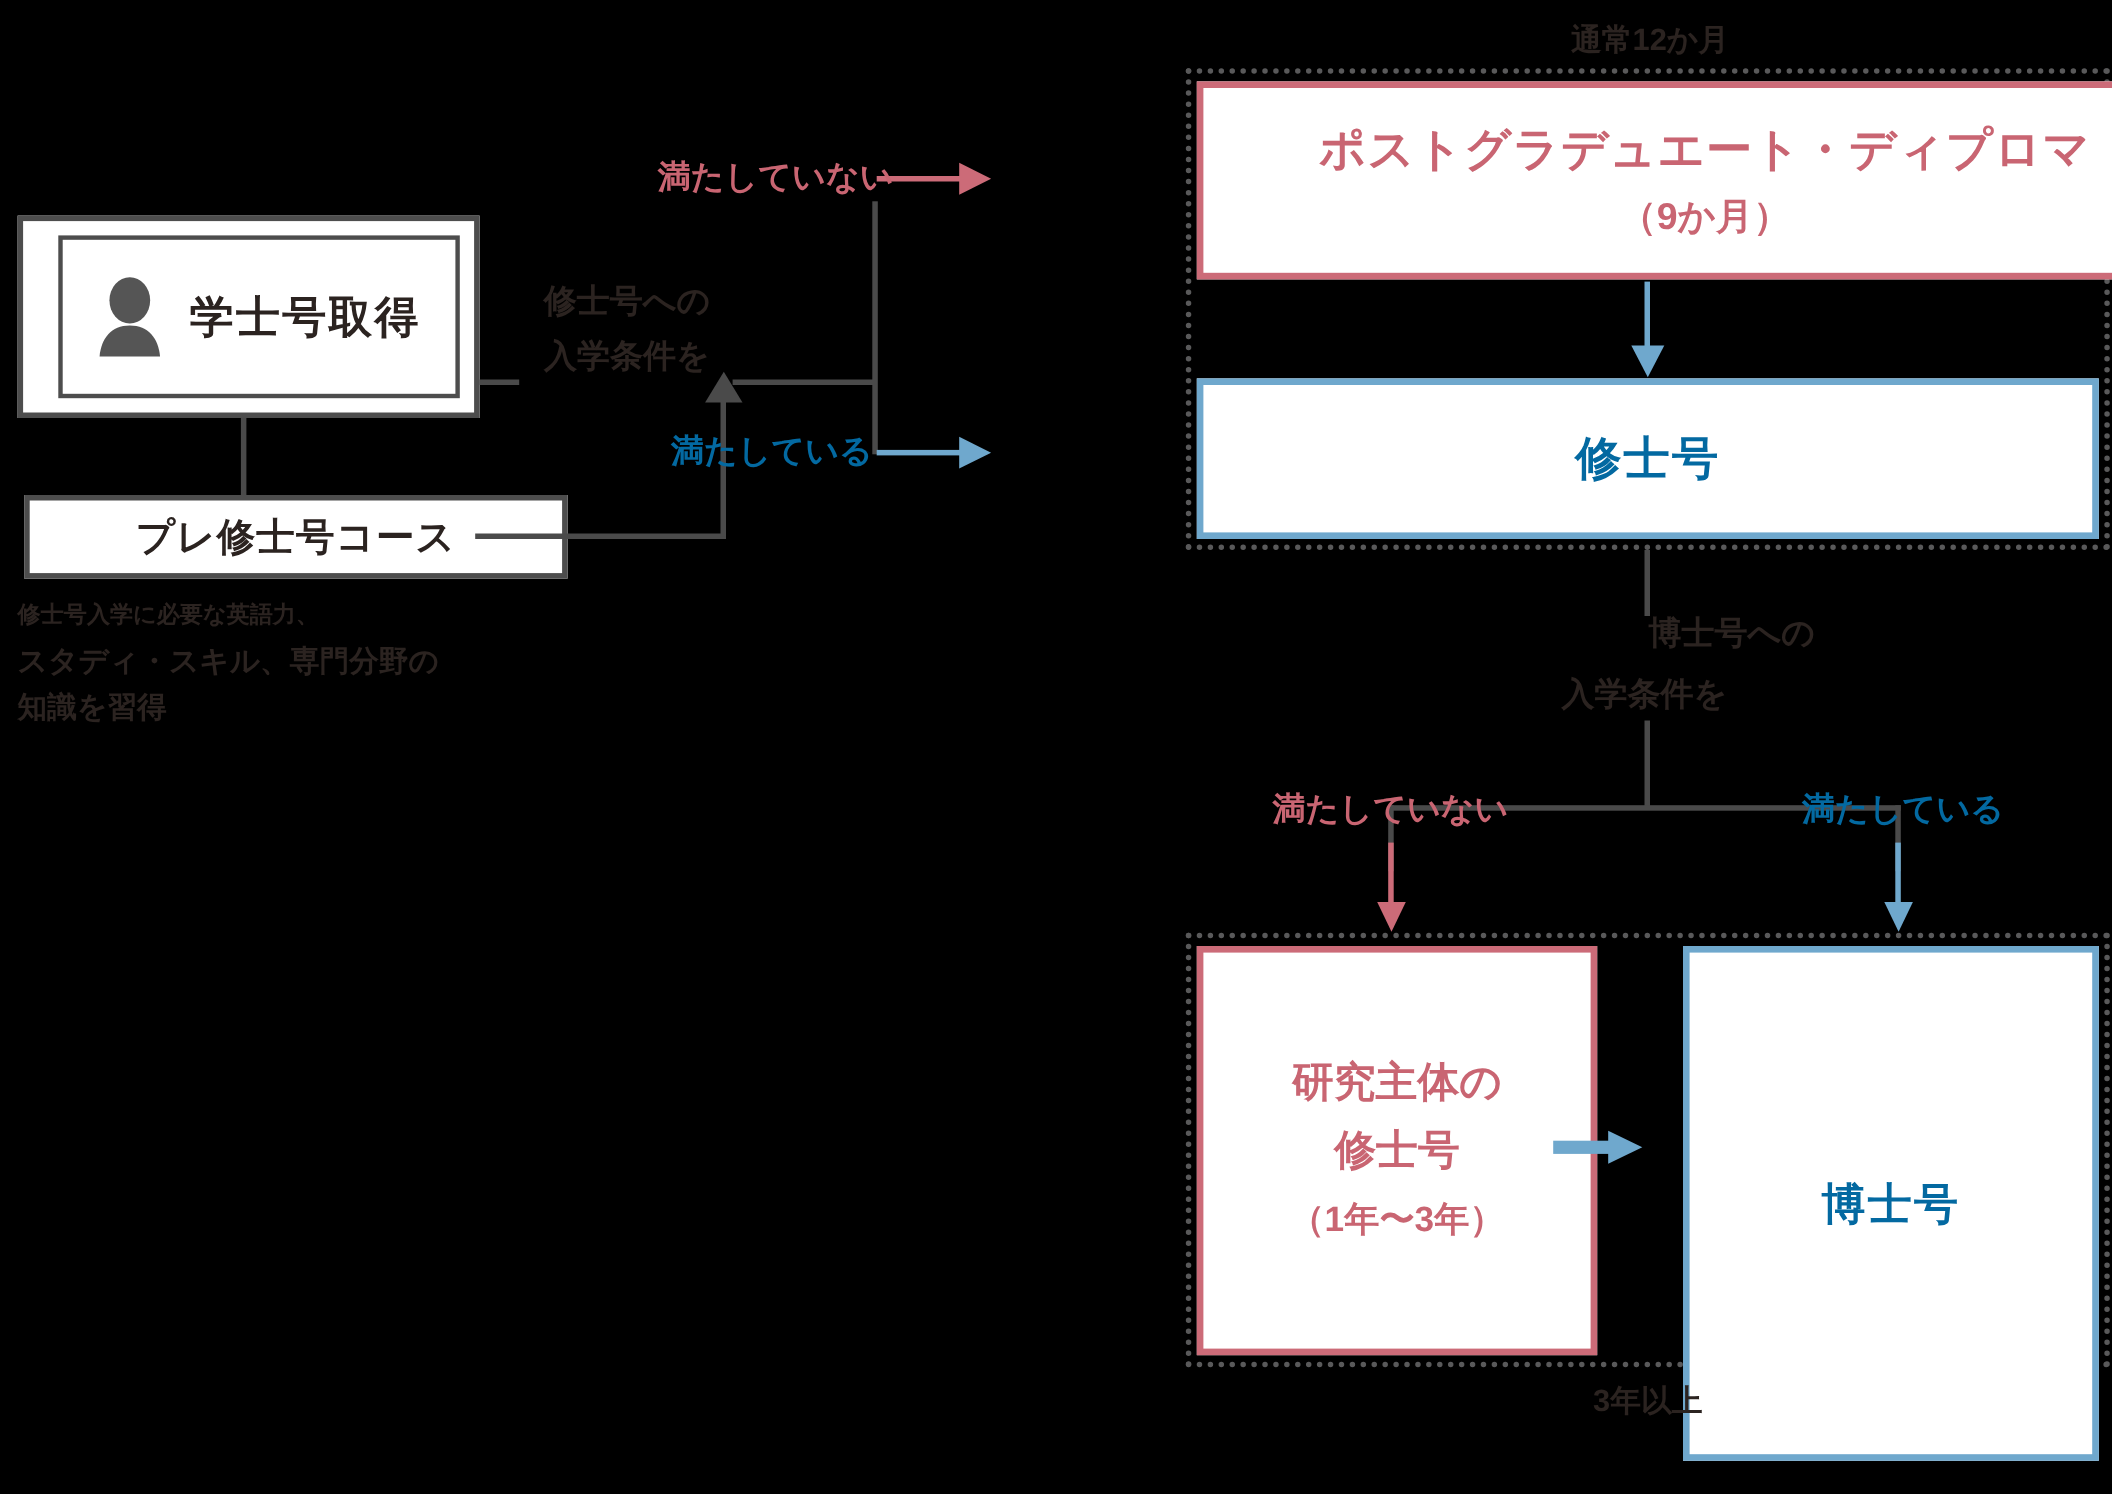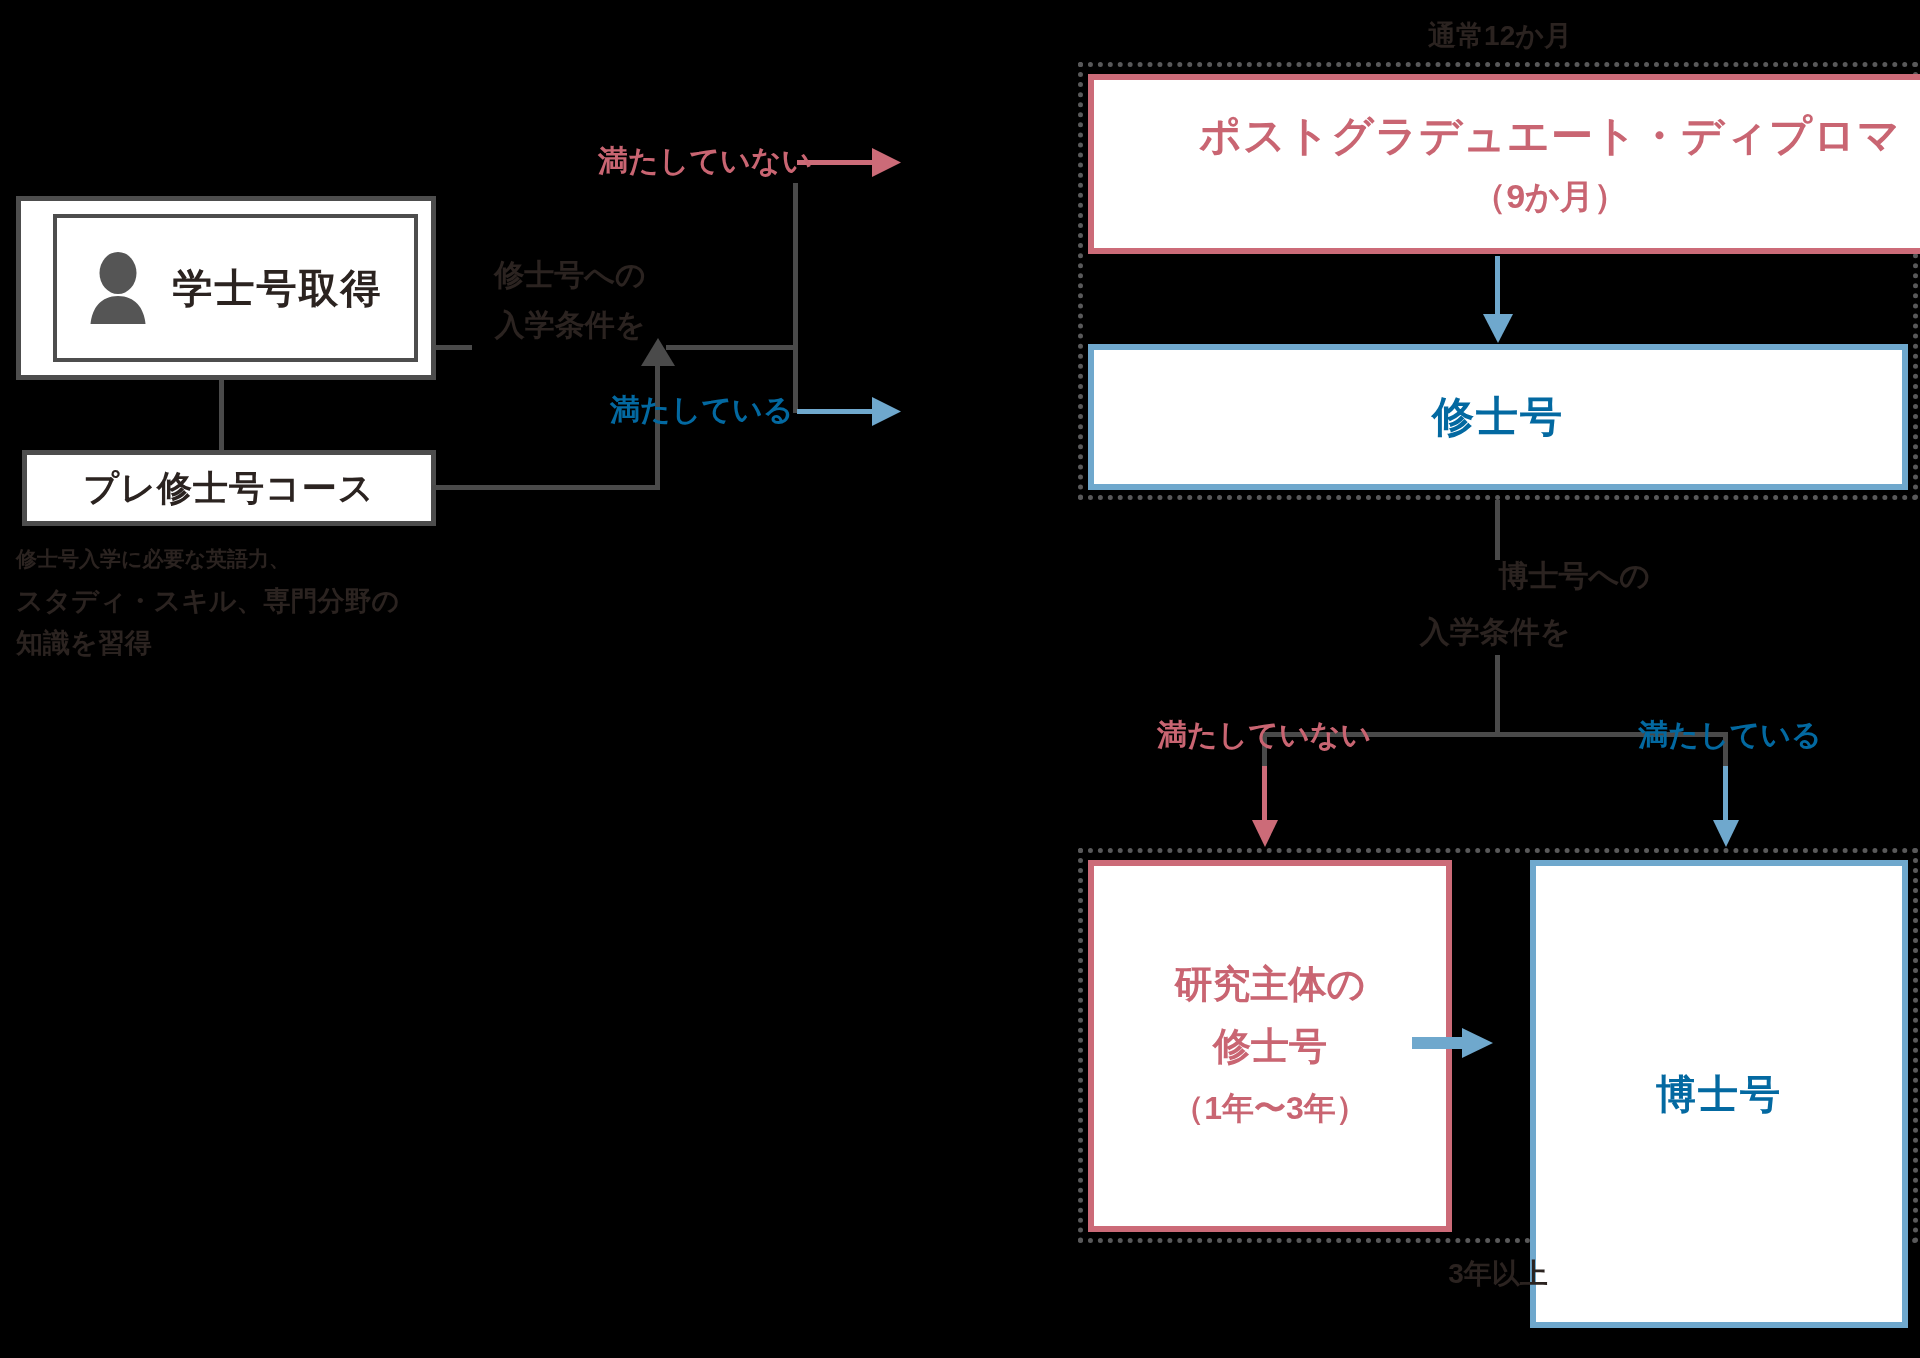--- a/index.html
+++ b/index.html
@@ -80,21 +80,21 @@
           <ellipse cx="29" cy="21" rx="18.5" ry="21" fill="#555555"></ellipse>
           <path d="M29 44 C12 44 3 56 1.5 72 L56.5 72 C55 56 46 44 29 44 Z" fill="#555555"></path>
         </svg>
       </span>
       <span class="t-dark nowrap" style="font-size:40px;letter-spacing:2px;">学士号取得</span>
     </div>
   </div>
 
   <div class="abs line" style="left:219px;top:380px;width:5px;height:72px;"></div>
 
-  <div class="abs plain-box" style="left:22px;top:450px;width:414px;height:76px;">
+  <div class="abs plain-box" style="left:22px;top:450px;width:494px;height:76px;">
     <span class="t-dark nowrap" style="font-size:35px;letter-spacing:1px;">プレ修士号コース</span>
   </div>
 
   <div class="abs" style="left:16px;top:538px;width:470px;line-height:42px;">
     <div class="t-dark nowrap" style="font-size:21px;">修士号入学に必要な英語力、</div>
     <div class="t-dark nowrap" style="font-size:27px;">スタディ・スキル、専門分野の</div>
     <div class="t-dark nowrap" style="font-size:27px;">知識を習得</div>
   </div>
 
   <div class="abs line" style="left:432px;top:485px;width:228px;height:5px;"></div>

